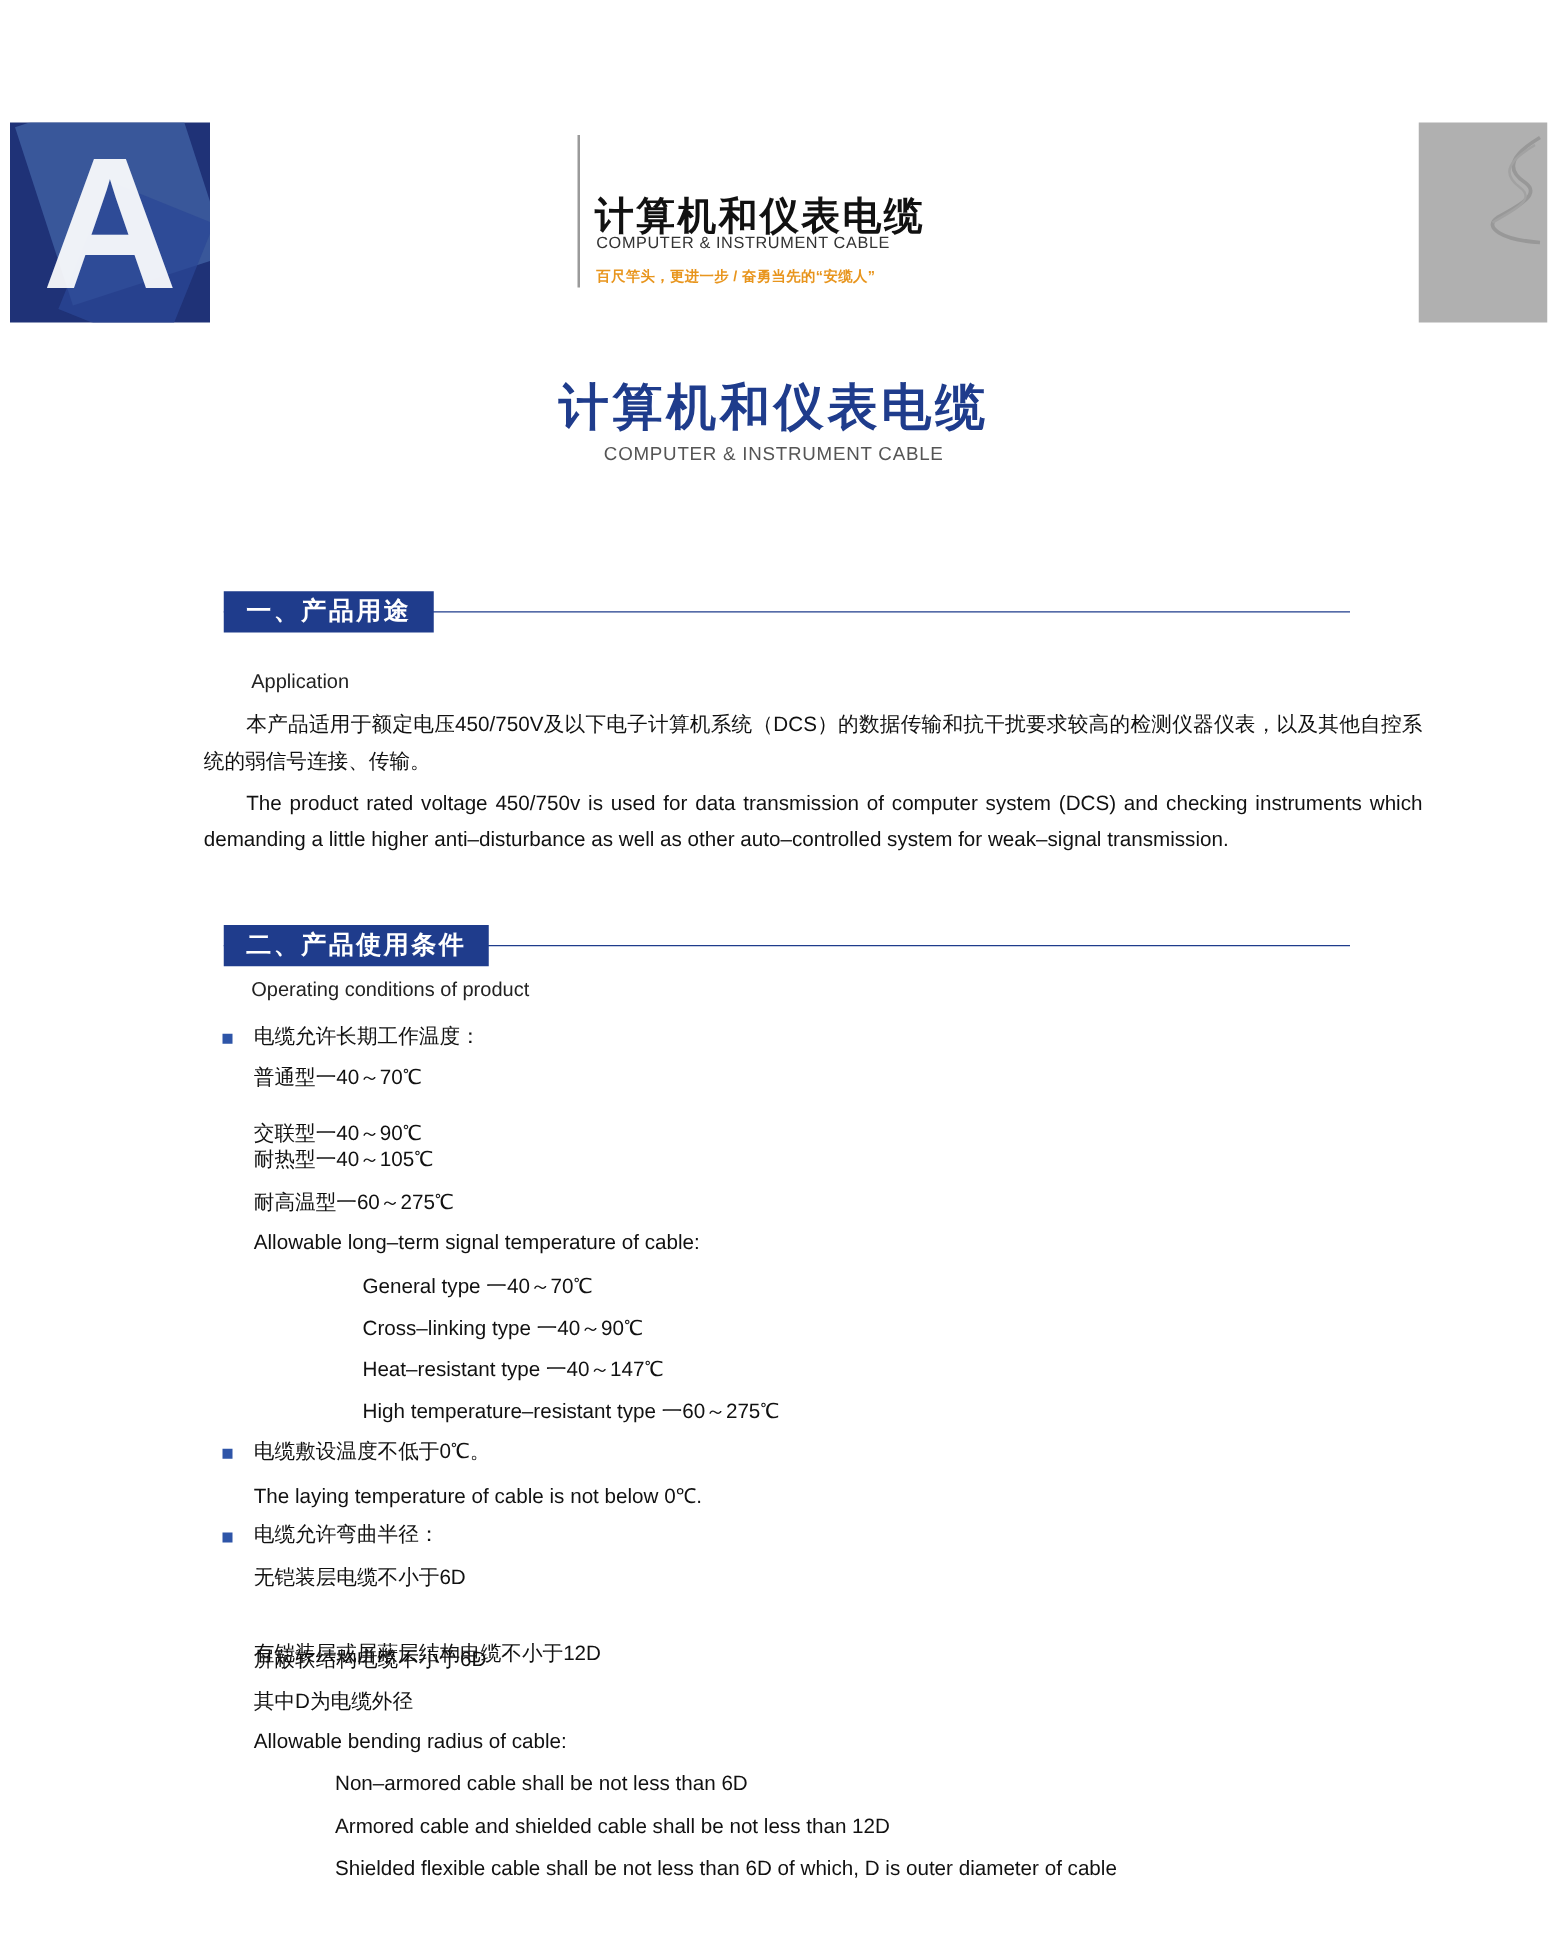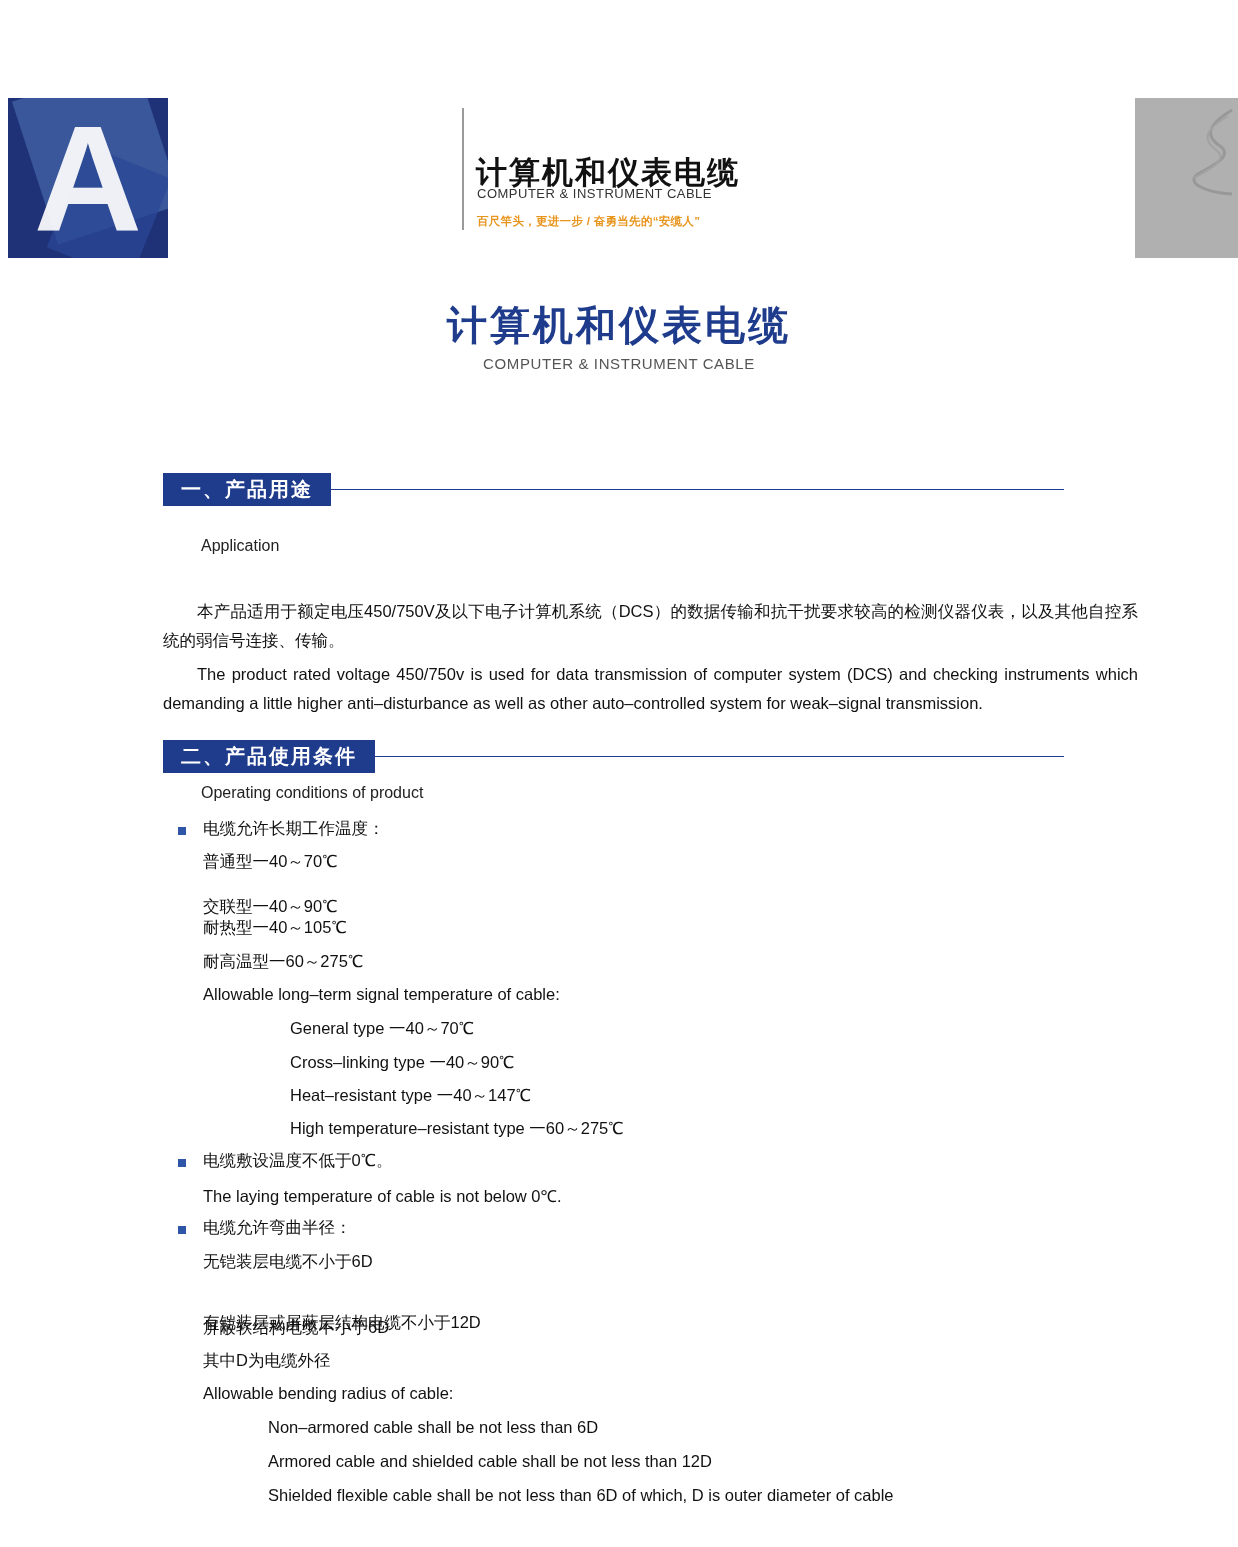--- a/index.html
+++ b/index.html
@@ -148,21 +148,21 @@
     width: 1238px;
     text-align: center;
     font-size: 15px;
     color: #555555;
     letter-spacing: .6px;
   }
 
   
   .section {
     position: absolute;
-    left: 0;
+    left: 16px;
     width: 1164px;
   }
   .sec-bar {
     position: relative;
     height: 33px;
   }
   .sec-tab {
     position: absolute;
     left: 163px;
     top: 0;
@@ -195,21 +195,21 @@
   }
   .para {
     position: absolute;
     left: 163px;
     width: 975px;
     font-size: 16.5px;
     line-height: 29px;
     color: #111111;
     text-align: justify;
   }
-  .para.indent { text-indent: 34px; margin-top: 31px; }
+  .para.indent { text-indent: 34px; }
   .para.en {
     text-align: justify;
     letter-spacing: 0px;
   }
   .bullet-row {
     position: absolute;
     left: 178px;
   }
   .bullet-sq {
     position: absolute;

